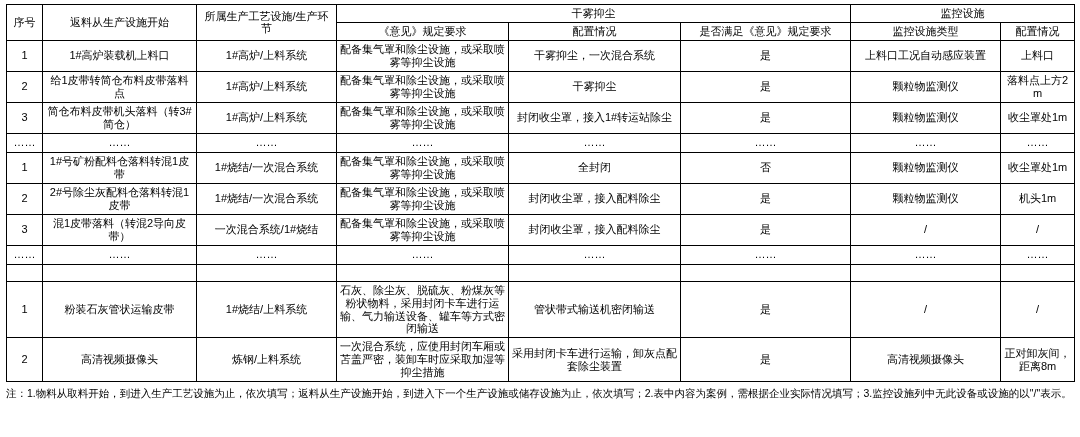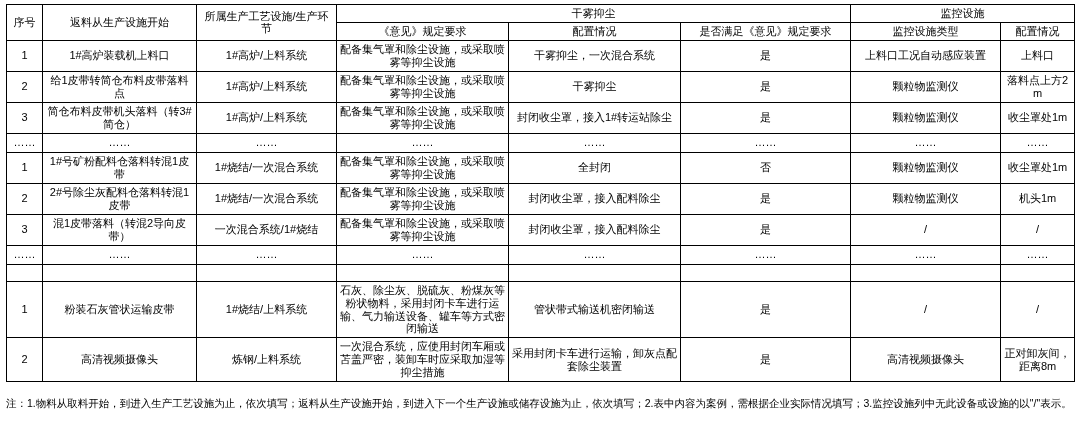--- a/index.html
+++ b/index.html
@@ -58,21 +58,21 @@
     color: #000;
     padding: 1px 0;
   }
   .row-blank td {
     height: 12px;
     padding: 0;
   }
   .cell-seq { font-size: 11px; }
   .note {
     width: 1068px;
-    margin: 14px auto 0 auto;
+    margin: 4px auto 0 auto;
     font-size: 10.5px;
     line-height: 1.45;
     text-align: justify;
     color: #000;
   }
   .slash { font-size: 12px; }
 </style>
 </head>
 <body>
 

